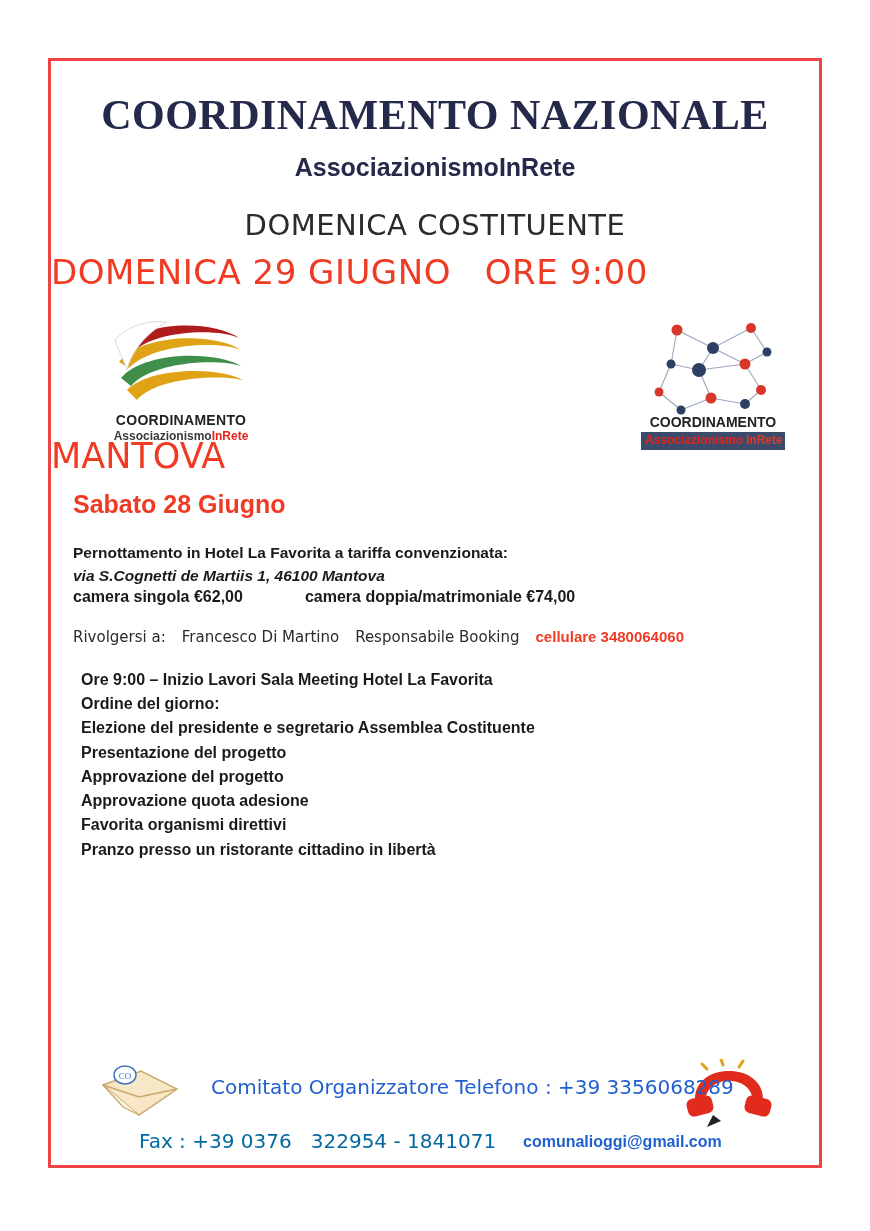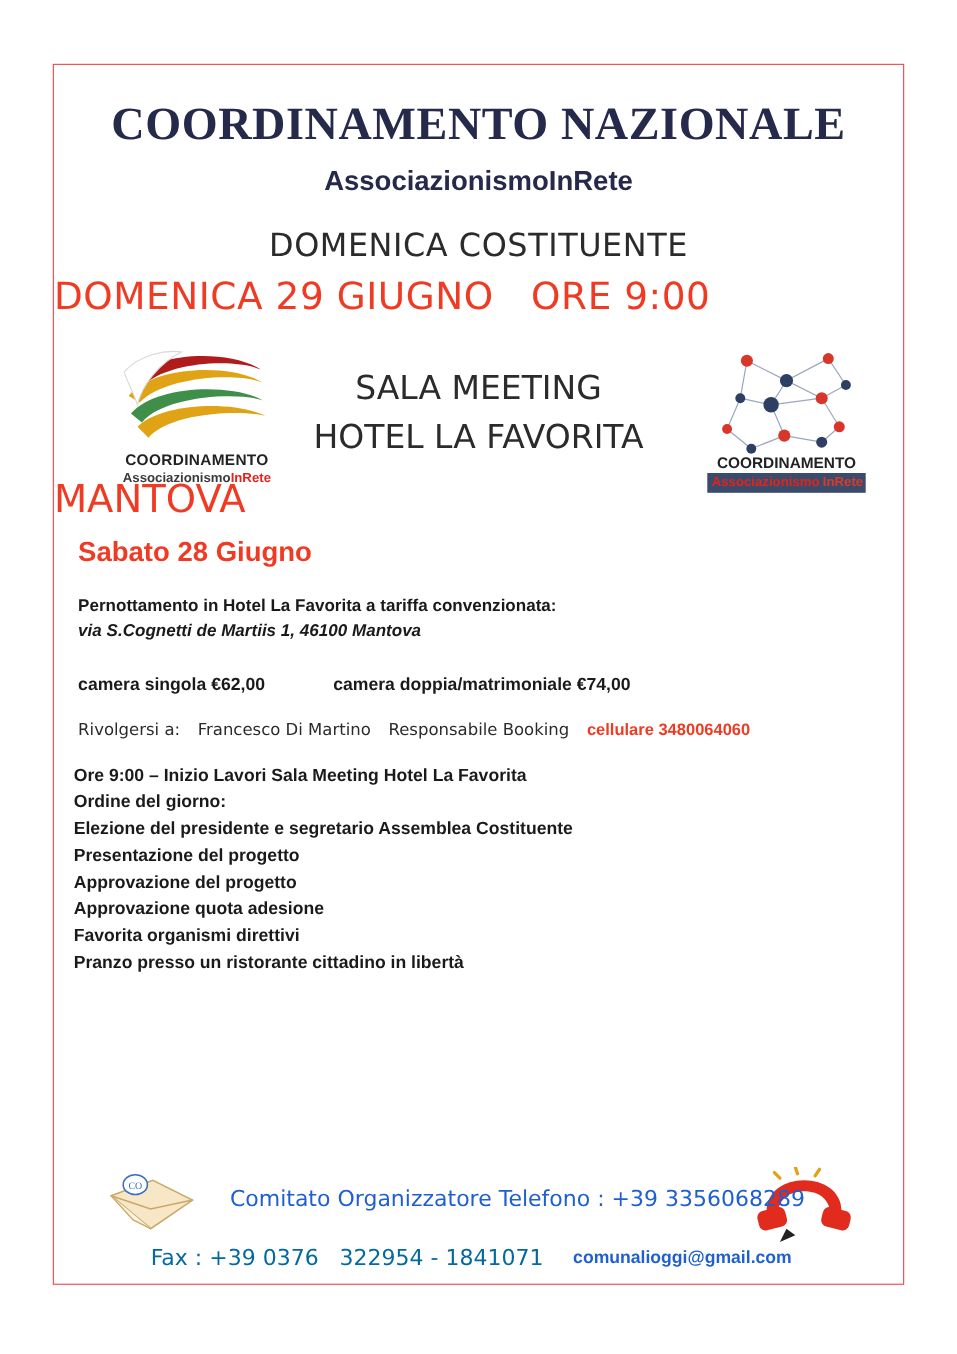--- a/index.html
+++ b/index.html
@@ -13,21 +13,21 @@
     font-family: "Liberation Sans", sans-serif;
     color: #1a1a1a;
     overflow: hidden;
   }
   .poster {
     position: absolute;
     left: 48px;
     top: 58px;
     width: 774px;
     height: 1110px;
-    border: 1px solid #ef4444;
+    border: 3px solid #ef4444;
     background: #ffffff;
     box-sizing: border-box;
   }
   .inner {
     position: relative;
     width: 100%;
     height: 100%;
   }
 
   
@@ -222,21 +222,21 @@
     color: #2b2b2b;
   }
   .booking .sp { display: inline-block; width: 16px; }
   .booking .cell {
     font-family: "Liberation Sans", sans-serif;
     font-weight: bold;
     color: #ef3b24;
     font-size: 15px;
   }
   .agenda {
-    margin-left: 18px;
+    margin-left: 30px;
     font-family: "Liberation Sans", sans-serif;
     font-weight: bold;
     font-size: 16px;
     color: #1a1a1a;
     line-height: 1.52;
   }
 
   
   .footer {
     position: absolute;
@@ -306,24 +306,20 @@
           <path d="M8 60 C30 34, 100 32, 128 48 C104 40, 38 44, 18 68 Z" fill="#3f8f4a"></path>
           <path d="M14 72 C36 50, 102 48, 130 62 C104 56, 42 60, 24 82 Z" fill="#e0a315"></path>
           <path d="M2 22 C16 6, 40 2, 54 4 C34 14, 18 34, 14 52 C10 40, 4 30, 2 22 Z" fill="#ffffff" stroke="#d8d8d8" stroke-width="1"></path>
         </svg>
         <div class="logo-cap">COORDINAMENTO</div>
         <div class="logo-cap2">
           <span>Associazionismo</span><span class="red">InRete</span>
         </div>
       </div>
 
-      <div class="venue-text">
-        <div>SALA MEETING</div>
-        <div>HOTEL LA FAVORITA</div>
-      </div>
       <div class="mantova">MANTOVA</div>
 
       <div class="logo-right">
         <svg class="net" viewBox="0 0 144 106">
           <g stroke="#9aa7bd" stroke-width="1.1" fill="none">
             <path d="M36 16 L72 34 L110 14 M72 34 L58 56 M72 34 L104 50 M58 56 L30 50 M58 56 L70 84 M104 50 L120 76 M104 50 L126 38 M30 50 L18 78 M70 84 L104 90 M70 84 L40 96 M36 16 L30 50 M110 14 L126 38 M72 34 L36 16 M104 90 L120 76 M18 78 L40 96 M58 56 L104 50"></path>
           </g>
           <g>
             <circle cx="36" cy="16" r="5.5" fill="#d9362b"></circle>
             <circle cx="72" cy="34" r="6" fill="#2d3f63"></circle>
@@ -345,21 +341,21 @@
           <span class="inrete">InRete</span>
         </div>
       </div>
     </div>
 
     <div class="section-head" style="margin-top:6px;">Sabato 28 Giugno</div>
 
     <div class="body-text" style="margin-top:22px;">Pernottamento in Hotel La Favorita a tariffa convenzionata:</div>
     <div class="body-text italic">via S.Cognetti de Martiis 1, 46100 Mantova</div>
 
-    <div class="rooms" style="margin-top:28px;">
+    <div class="rooms" style="">
       <span>camera singola €62,00</span><span class="r2">camera doppia/matrimoniale €74,00</span>
     </div>
 
     <div class="booking" style="margin-top:22px;">
       <span>Rivolgersi a:</span><span class="sp"></span><span>Francesco Di Martino</span><span class="sp"></span><span>Responsabile Booking</span><span class="sp"></span><span class="cell">cellulare 3480064060</span>
     </div>
 
 
     <div class="agenda" style="margin-top:22px;">
       <div>Ore 9:00 – Inizio Lavori Sala Meeting Hotel La Favorita</div>

